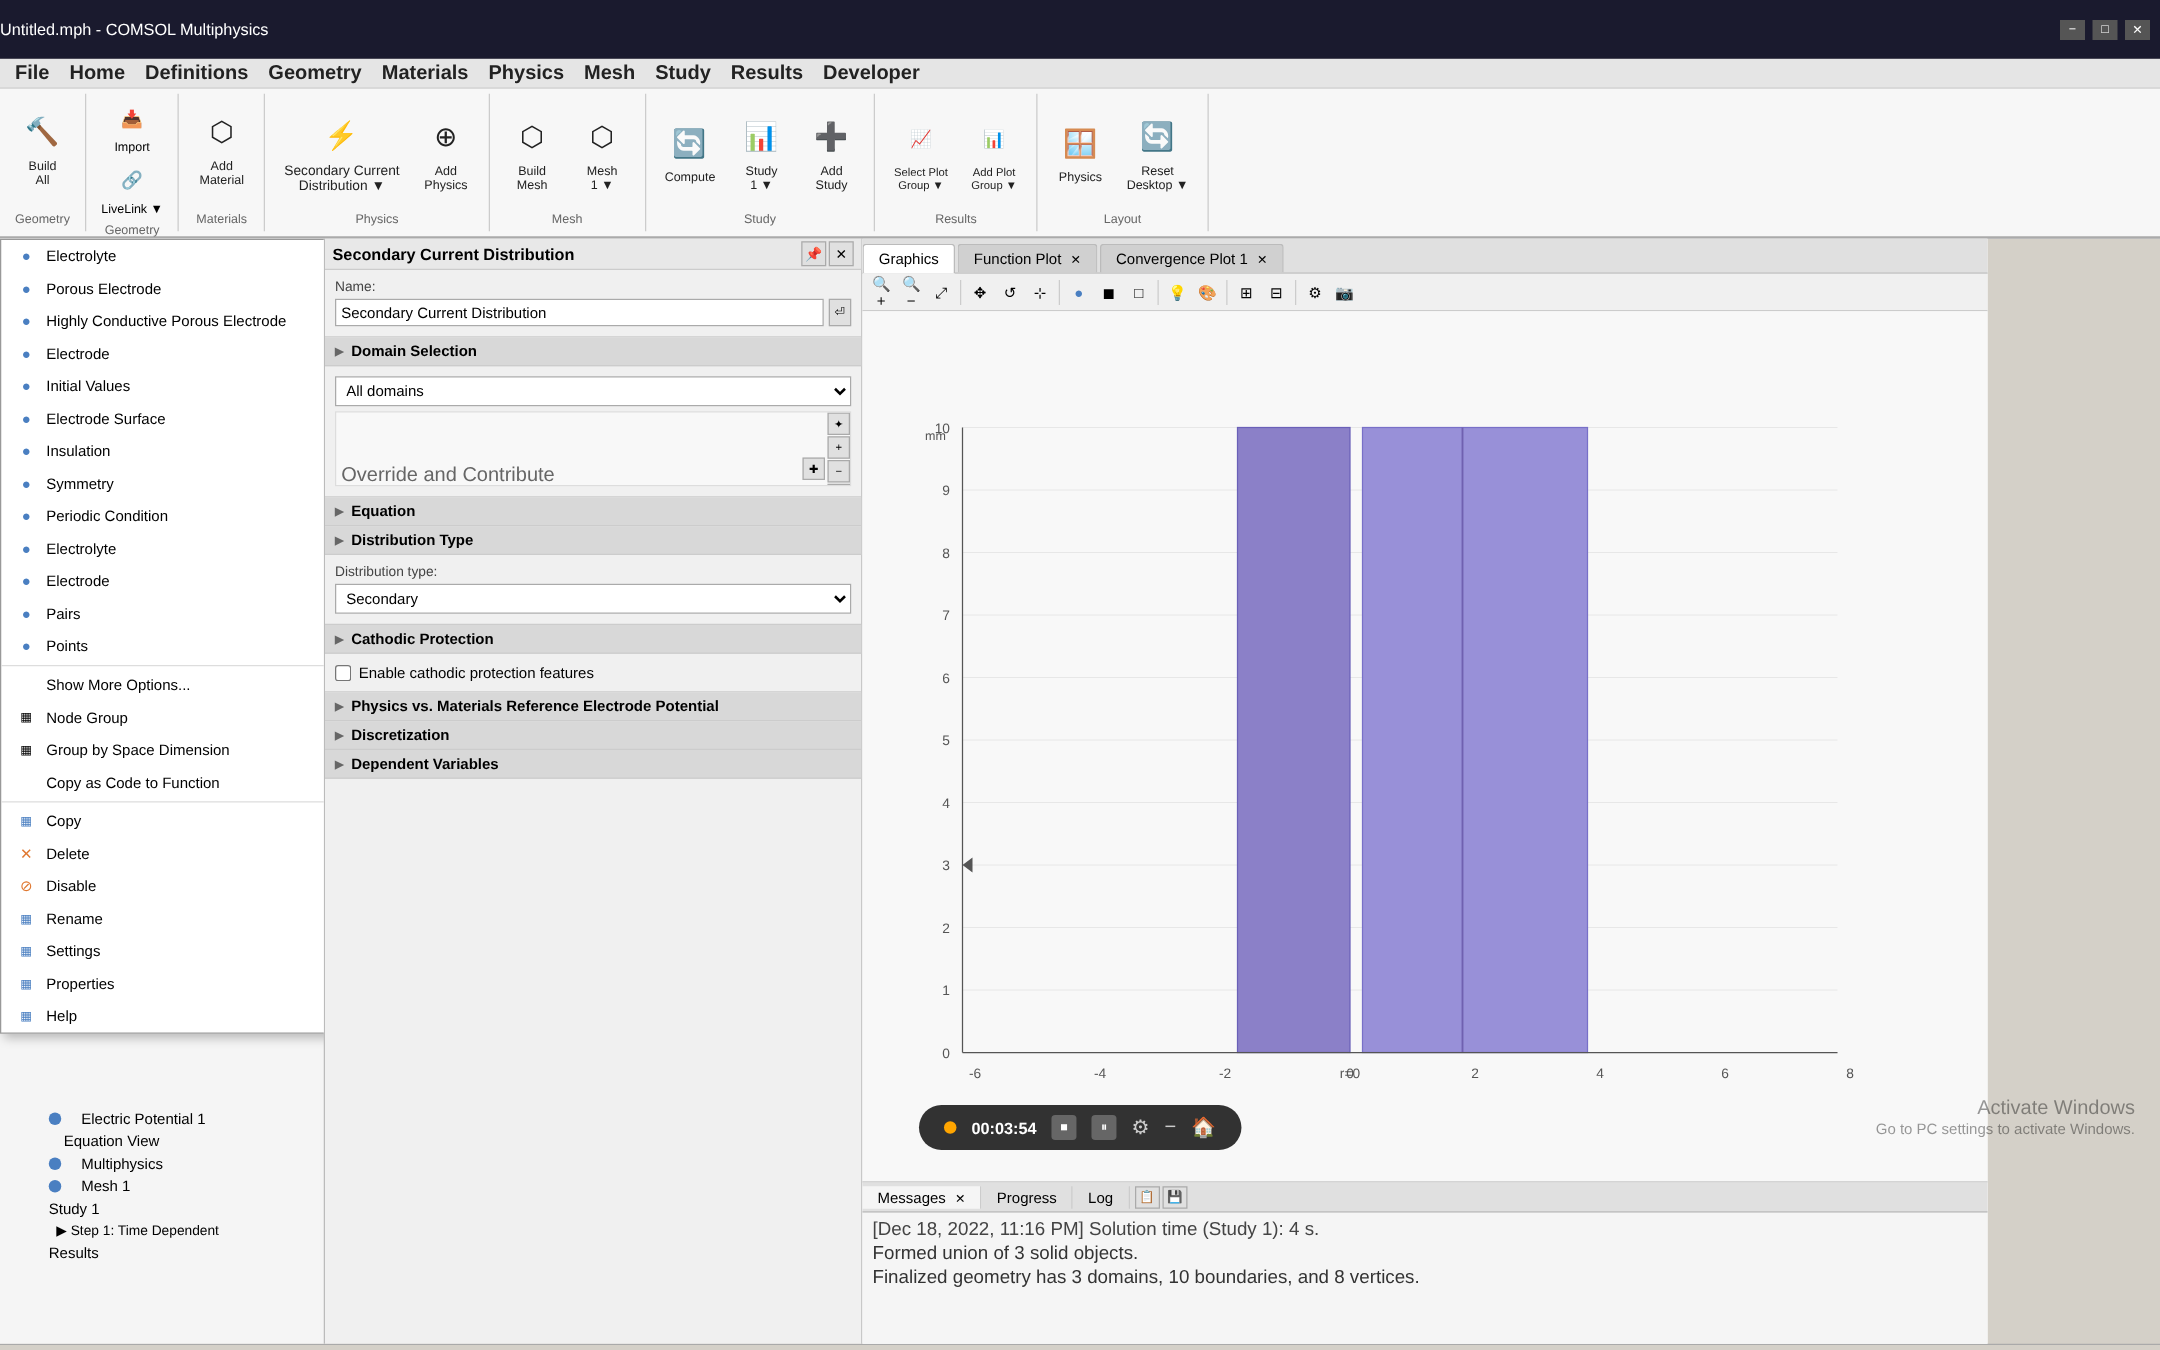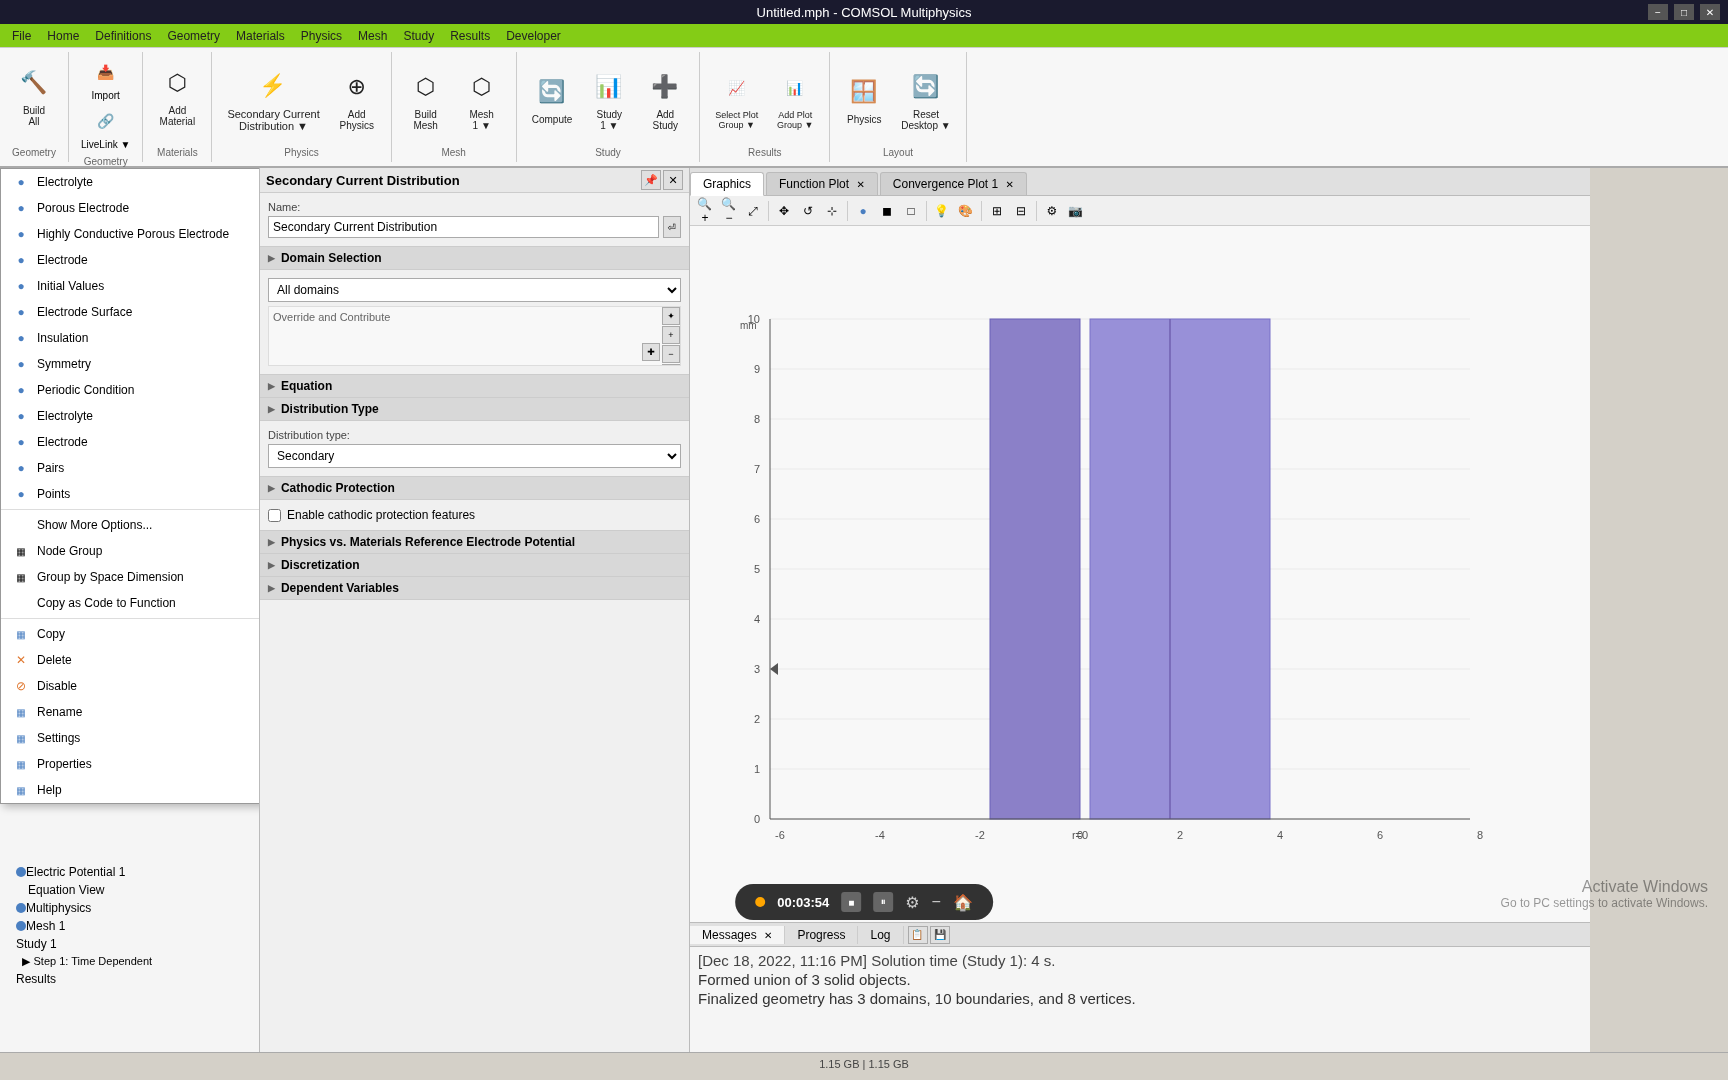--- a/index.html
+++ b/index.html
@@ -9,25 +9,24 @@
       background: #d4d0c8;
       font-family: 'Segoe UI', Tahoma, Geneva, Verdana, sans-serif;
       font-size: 12px;
       overflow: hidden;
       position: relative;
     }
 
     
     .title-bar {
       width: 100%;
-      height: 24px;
+      height: 47px;
       background: #1a1a2e;
       display: flex;
       align-items: center;
-      justify-content: center;
       color: #fff;
       font-size: 13px;
       position: relative;
     }
     .title-bar-controls {
       position: absolute;
       right: 8px;
       display: flex;
       gap: 6px;
     }
@@ -41,26 +40,27 @@
       cursor: pointer;
       display: flex;
       align-items: center;
       justify-content: center;
     }
 
     
     .menu-bar {
       width: 100%;
       height: 24px;
-      background: #84cc16;
+      background: #e5e5e5;
       display: flex;
       align-items: center;
       padding: 0 4px;
       border-bottom: 1px solid #ccc;
-      font-size: 12px;
+      font-size: 16px;
+      font-weight: bold;
     }
     .menu-item {
       padding: 2px 8px;
       cursor: pointer;
       color: #222;
     }
 
     
     .ribbon {
       width: 100%;
@@ -140,23 +140,24 @@
     }
     .tree-items {
       padding: 4px 0;
       font-size: 12px;
     }
     .tree-item {
       padding: 2px 8px 2px 16px;
       cursor: pointer;
       display: flex;
       align-items: center;
-      gap: 0;
+      gap: 16px;
       white-space: nowrap;
       overflow: hidden;
+      margin-left: 23px;
     }
     .tree-dot {
       width: 10px;
       height: 10px;
       border-radius: 50%;
       flex-shrink: 0;
     }
     .dot-blue { background: #4a7fc1; }
 
     
@@ -784,21 +785,21 @@
 
     <div class="section-header">
       <span>Domain Selection</span>
     </div>
     <div class="form-section">
       <select class="select-dropdown">
         <option>All domains</option>
       </select>
       
       <div style="position:relative; margin-top:4px; height:60px; background:#f8f8f8; border:1px solid #ddd; overflow:hidden;">
-        <div style="padding:4px; font-size:11px; color:#666;">Override and Contribute</div>
+        <div style="padding:4px; font-size:16px; color:#666;margin-top:38px;">Override and Contribute</div>
         <div style="position:absolute; right:0; top:0; display:flex; flex-direction:column; gap:1px;">
           <button style="width:18px; height:18px; background:#e0e0e0; border:1px solid #aaa; font-size:9px; cursor:pointer;">✦</button>
           <button style="width:18px; height:18px; background:#e0e0e0; border:1px solid #aaa; font-size:9px; cursor:pointer;">+</button>
           <button style="width:18px; height:18px; background:#e0e0e0; border:1px solid #aaa; font-size:9px; cursor:pointer;">−</button>
           <button style="width:18px; height:18px; background:#e0e0e0; border:1px solid #aaa; font-size:9px; cursor:pointer;">⬆</button>
 
         </div>
         <div style="position:absolute; bottom:4px; right:20px;">
           <button style="width:18px; height:18px; background:#e0e0e0; border:1px solid #aaa; font-size:9px; cursor:pointer;">✚</button>
         </div>

